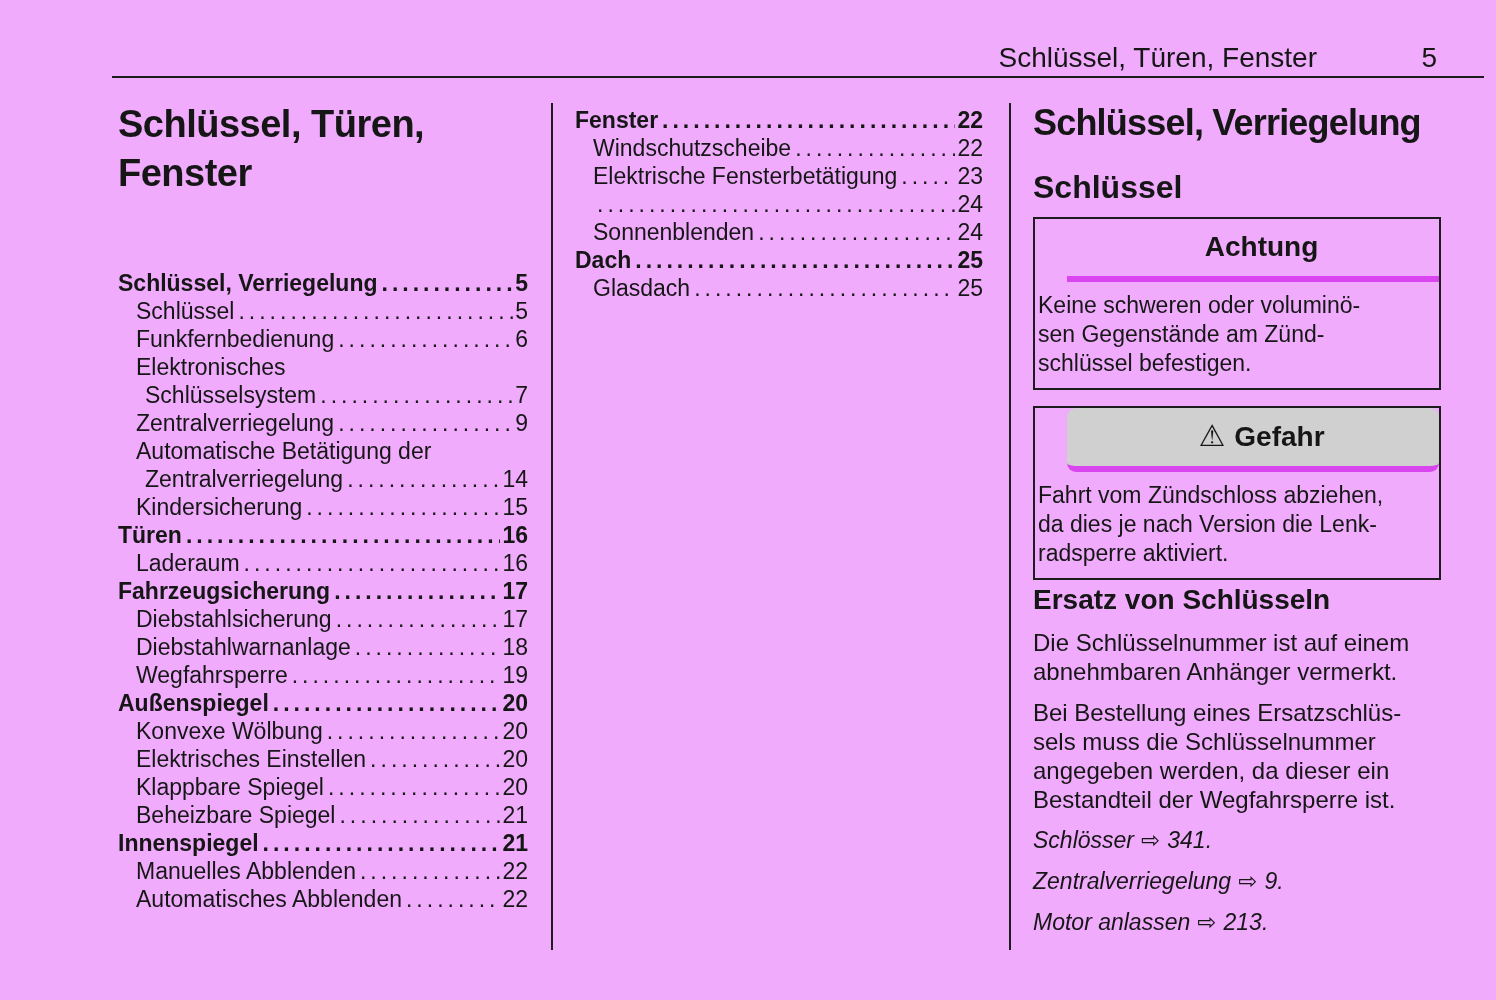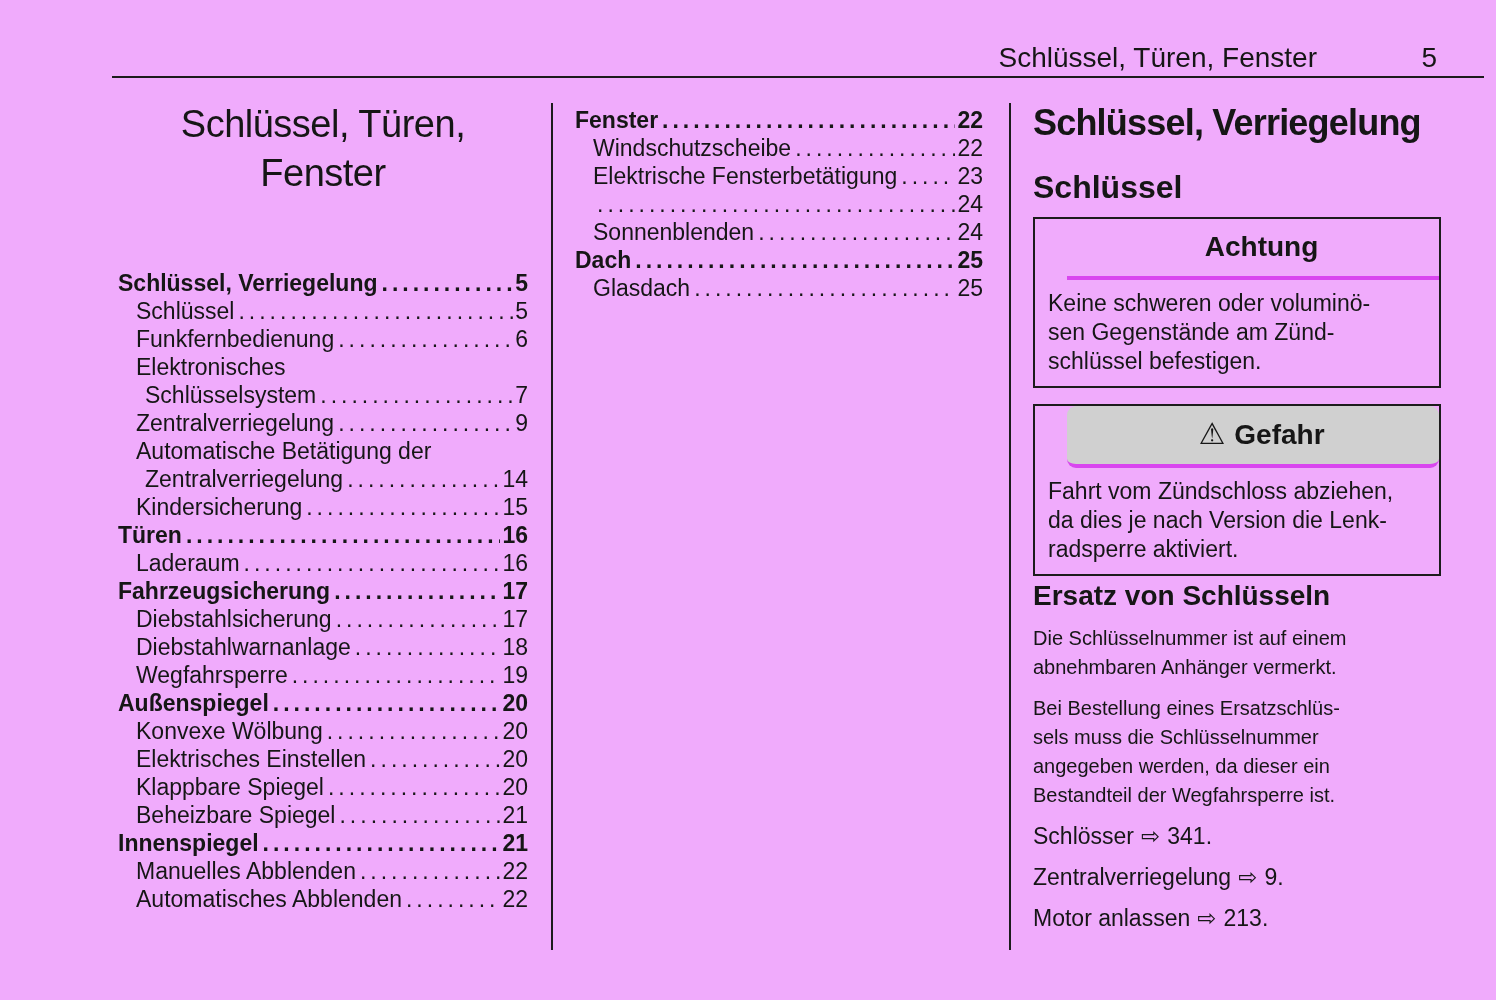--- a/index.html
+++ b/index.html
@@ -30,23 +30,22 @@
   .divider { position:absolute; top:103px; height:847px; width:2px; background:#1c1c1c; }
   .divider-1 { left:551px; }
   .divider-2 { left:1009px; }
 
   
   .col-left  { position:absolute; left:118px; top:100px; width:410px; }
   .col-mid   { position:absolute; left:575px; top:106px; width:408px; }
   .col-right { position:absolute; left:1033px; top:103px; width:408px; }
 
   .doc-title {
-    font-size:38px; font-weight:normal; line-height:49px; letter-spacing:-0.5px;
+    font-size:38px; font-weight:bold; line-height:49px; letter-spacing:-0.5px;
     margin:0 0 71px 0;
-    text-align:center;
   }
 
   
   .toc-row { display:flex; align-items:baseline; font-size:23px; line-height:28px; }
   .toc-row.bold { font-weight:bold; }
   .toc > .toc-row.bold { }
   .toc > .toc-row.bold:first-child { margin-top:0; }
   .toc-row.indent-1 { padding-left:18px; }
   .toc-row.indent-2 { padding-left:27px; }
   .toc-label { white-space:nowrap; }
@@ -62,29 +61,29 @@
     font-size:36px; font-weight:bold; line-height:40px; letter-spacing:-0.8px;
     margin:0; white-space:nowrap;
   }
   .subsection-title {
     font-size:32px; font-weight:bold; line-height:36px;
     margin:26px 0 0 0;
   }
   .warnbox { border:2px solid #1c1c1c; margin-top:12px; }
   .warnbox-header {
     text-align:center; font-size:28px; font-weight:bold; line-height:34px;
-    padding:11px 0 12px 17px; border-bottom:4px solid #d946ef;margin-left:32px;
+    padding:11px 0 12px 17px; border-bottom:6px solid #d946ef;margin-left:32px;
   }
   .warn-icon { font-weight:normal; margin-right:9px; font-size:30px; }
-  .warnbox-body { font-size:23px; line-height:29px; padding:9px 13px 10px 13px; }
+  .warnbox-body { font-size:23px; line-height:29px; padding:9px 13px 10px 3px; }
   .danger { margin-top:16px; }
 
   .subheading { font-size:28px; font-weight:bold; line-height:32px; margin:4px 0 0 0; }
-  .para { font-size:20px; line-height:29px; margin-top:12px; }
-  .ref-line { font-size:23px; line-height:30px; margin-top:11px; white-space:nowrap; }
+  .para { font-size:24px; line-height:29px; margin-top:12px; }
+  .ref-line { font-size:23px; line-height:30px; margin-top:11px; white-space:nowrap;font-style:italic; }
   .ref-arrow { margin:0 7px; }
 </style>
 </head>
 <body>
 
 <div class="page">
 
   <div class="running-title">Schlüssel, Türen, Fenster</div>
   <div class="running-pageno">5</div>
   <div class="header-rule"></div>

